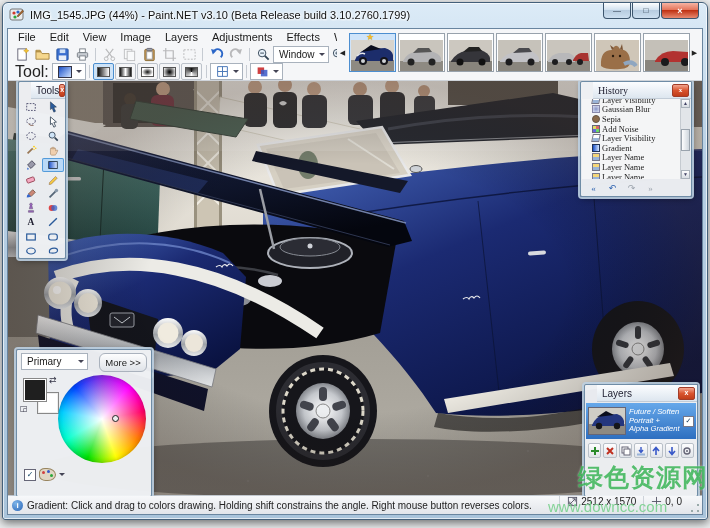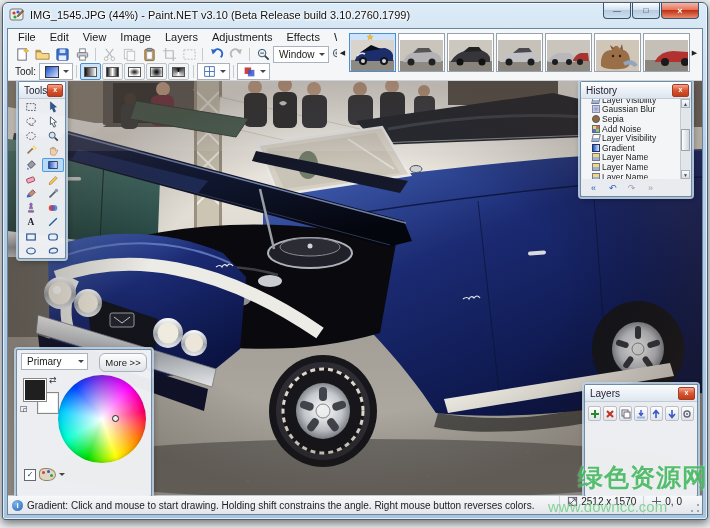--- a/index.html
+++ b/index.html
@@ -28,21 +28,21 @@
   .mi{padding:1px 7px;}
   .toolbar1,.toolbar2{height:18px;display:flex;align-items:center;padding-left:4px;background:#f5f6f8;}
   .toolbar2{height:17px;border-bottom:1px solid #cfd4da;}
   .tbtn{width:20px;height:17px;display:flex;align-items:center;justify-content:center;border-radius:2px;}
   .tbtn svg{width:15px;height:15px}
   .disabled{opacity:.38;filter:grayscale(.9);}
   .sep{width:1px;height:13px;background:#c6cbd2;margin:0 3px;flex:0 0 1px}
   .dd{display:flex;align-items:center;height:15px;border:1px solid #a9b2bd;background:#fff;
       padding:0 3px 0 5px;font-size:10px;gap:4px}
   .tri{width:0;height:0;border:3px solid transparent;border-top-color:#445;margin-top:3px}
-  .lbl{padding:0 3px;font-size:10px;color:#222}
+  .lbl{padding:0 3px;font-size:16px;color:#222}
   
   .grad-type{width:19px;height:15px;border:1px solid #bcc2ca;background:#f4f5f7;margin-right:1px;
     display:flex;align-items:center;justify-content:center;border-radius:2px}
   .grad-type.selected{border-color:#4b8ecf;background:#cde3f8;}
   .gt{width:11px;height:8px;border:1px solid #555}
   .gt.linear{background:linear-gradient(90deg,#111,#fff)}
   .gt.reflected{background:linear-gradient(90deg,#111,#fff,#111)}
   .gt.diamond{background:radial-gradient(closest-side,#111,#fff)}
   .gt.radial{background:radial-gradient(circle,#111 10%,#fff)}
   .gt.conical{background:conic-gradient(#111,#fff,#111)}
@@ -59,32 +59,32 @@
   .thumb svg{width:43px;height:31px}
   .thumb .star{position:absolute;top:-1px;left:16px;color:#f4b830;font-size:9px;
     text-shadow:0 0 1px #9a6;line-height:9px}
   
   .canvas-wrap{position:absolute;left:0;right:0;top:52px;bottom:18px;overflow:hidden;background:#6a6a6a;}
   .canvas-wrap > svg.photo{position:absolute;left:0;top:0;width:100%;height:100%;}
   
   .panel{position:absolute;background:rgba(240,242,245,.97);border:1px solid #6f8ca6;border-radius:2px;
     box-shadow:0 0 0 2px rgba(188,208,226,.9),1px 2px 6px rgba(0,0,0,.4);z-index:5;}
   .panel-title{height:14px;display:flex;align-items:center;padding:1px 2px 1px 5px;font-size:10px;
-    color:#223;background:linear-gradient(#fcfdff,#dde6ef);border-bottom:1px solid #c2ccd7;}
+    color:#223;background:linear-gradient(#fcfdff,#dde6ef);border-bottom:1px solid #c2ccd7;margin-left:12px;}
   .panel-close{margin-left:auto;width:15px;height:11px;border:1px solid #a23c28;border-radius:2px;
     background:linear-gradient(#f2a58f,#d9542f 50%,#c03d1a);color:#fff;font-size:7px;line-height:10px;
     text-align:center;font-weight:bold}
   
   .p-tools{left:10px;top:0;width:46px;height:176px;}
   .tools-grid{display:grid;grid-template-columns:1fr 1fr;padding:1px 1px;}
   .tool-cell{height:14.4px;display:flex;align-items:center;justify-content:center;border-radius:2px}
   .tool-cell svg{width:12px;height:12px}
   .tool-cell.selected{background:#b9d9f7;box-shadow:inset 0 0 0 1px #549bd9;}
   
-  .p-history{left:572px;top:0;width:110px;height:114px;}
+  .p-history{left:572px;top:0;width:110px;height:114px;font-family:Liberation Serif, serif;}
   .hist-list{position:relative;height:80px;overflow:hidden;margin:0 1px;background:#f4f5f6;}
   .hist-rows{margin-top:-4px;padding-right:10px}
   .hist-row{display:flex;align-items:center;height:9.6px;font-size:8.5px;gap:2px;padding-left:10px;
     white-space:nowrap;color:#222}
   .hicon{width:8px;height:8px;flex:0 0 8px;border:1px solid #778;box-sizing:border-box}
   .hi-layer{background:linear-gradient(180deg,#fff 45%,#9ab4d8 45%);transform:skewX(-12deg)}
   .hi-blur{background:radial-gradient(circle,#8894c8,#dfe4f2);border-color:#88a}
   .hi-sepia{background:#8a6a4a;border-radius:50%;border-color:#654}
   .hi-noise{background:conic-gradient(#d66 25%,#6d6 25% 50%,#66d 50% 75%,#dd6 75%);border-color:#667}
   .hi-grad{background:linear-gradient(90deg,#1a50c8,#d6e6ff);border-color:#235}
@@ -871,20 +871,34 @@
         </div>
 
       </div>
 
       <div class="panel p-layers">
         <div class="panel-title">
           <span>Layers</span>
           <span class="panel-close">x</span>
         </div>
         <div class="layer-rows">
+          <div class="layer-row selected">
+            <div class="layer-thumb">
+              <svg viewBox="0 0 36 26">
+                  <rect width="36" height="26" fill="#cfcdc6"></rect>
+                  <rect y="16" width="36" height="10" fill="#8e8a82"></rect>
+                  <path d="M3 17 Q7 8 15 7 L28 6 Q34 8 35 13 L35 18 L3 18 Z" fill="#24367e"></path>
+                  <path d="M8 9 L17 3 L25 7 Z" fill="#0a0d1c"></path>
+                  <circle cx="10" cy="18" r="3.2" fill="#15151a"></circle>
+                  <circle cx="28" cy="18" r="3.2" fill="#15151a"></circle>
+                </svg>
+            </div>
+            <div class="layer-name">Future / Soften Portrait + Alpha Gradient</div>
+            <div class="layer-chk">✓</div>
+          </div>
         </div>
         <div class="layers-btns">
           <div class="lb">
               <svg width="10" height="10" viewBox="0 0 10 10">
                 <path d="M5 1 V9 M1 5 H9" stroke="#2a8a2a" stroke-width="2"></path>
               </svg>
             </div>
           <div class="lb">
               <svg width="10" height="10" viewBox="0 0 10 10">
                 <path d="M2 2 L8 8 M8 2 L2 8" stroke="#c03020" stroke-width="2"></path>
@@ -918,21 +932,21 @@
                 <circle cx="5" cy="5" r="1" fill="#667"></circle>
               </svg>
             </div>
         </div>
       </div>
     </div>
 
     <div class="statusbar">
       <div class="sb-help">
         <span class="info-ic">i</span>
-        <span>Gradient: Click and mouse to start drawing. Holding shift constrains the angle. Right mouse button reverses colors.</span>
+        <span>Gradient: Click and drag to colors drawing. Holding shift constrains the angle. Right mouse button reverses colors.</span>
       </div>
       <div class="sb-box">
         <svg viewBox="0 0 12 12">
             <rect x="1.5" y="1.5" width="9" height="9" fill="none" stroke="#556"></rect>
             <path d="M3 9 L9 3 M3 6 L3 9 L6 9 M9 6 L9 3 L6 3" stroke="#556" fill="none"></path>
           </svg>
         <span>2512 x 1570</span>
       </div>
       <div class="sb-box">
         <svg viewBox="0 0 12 12">

